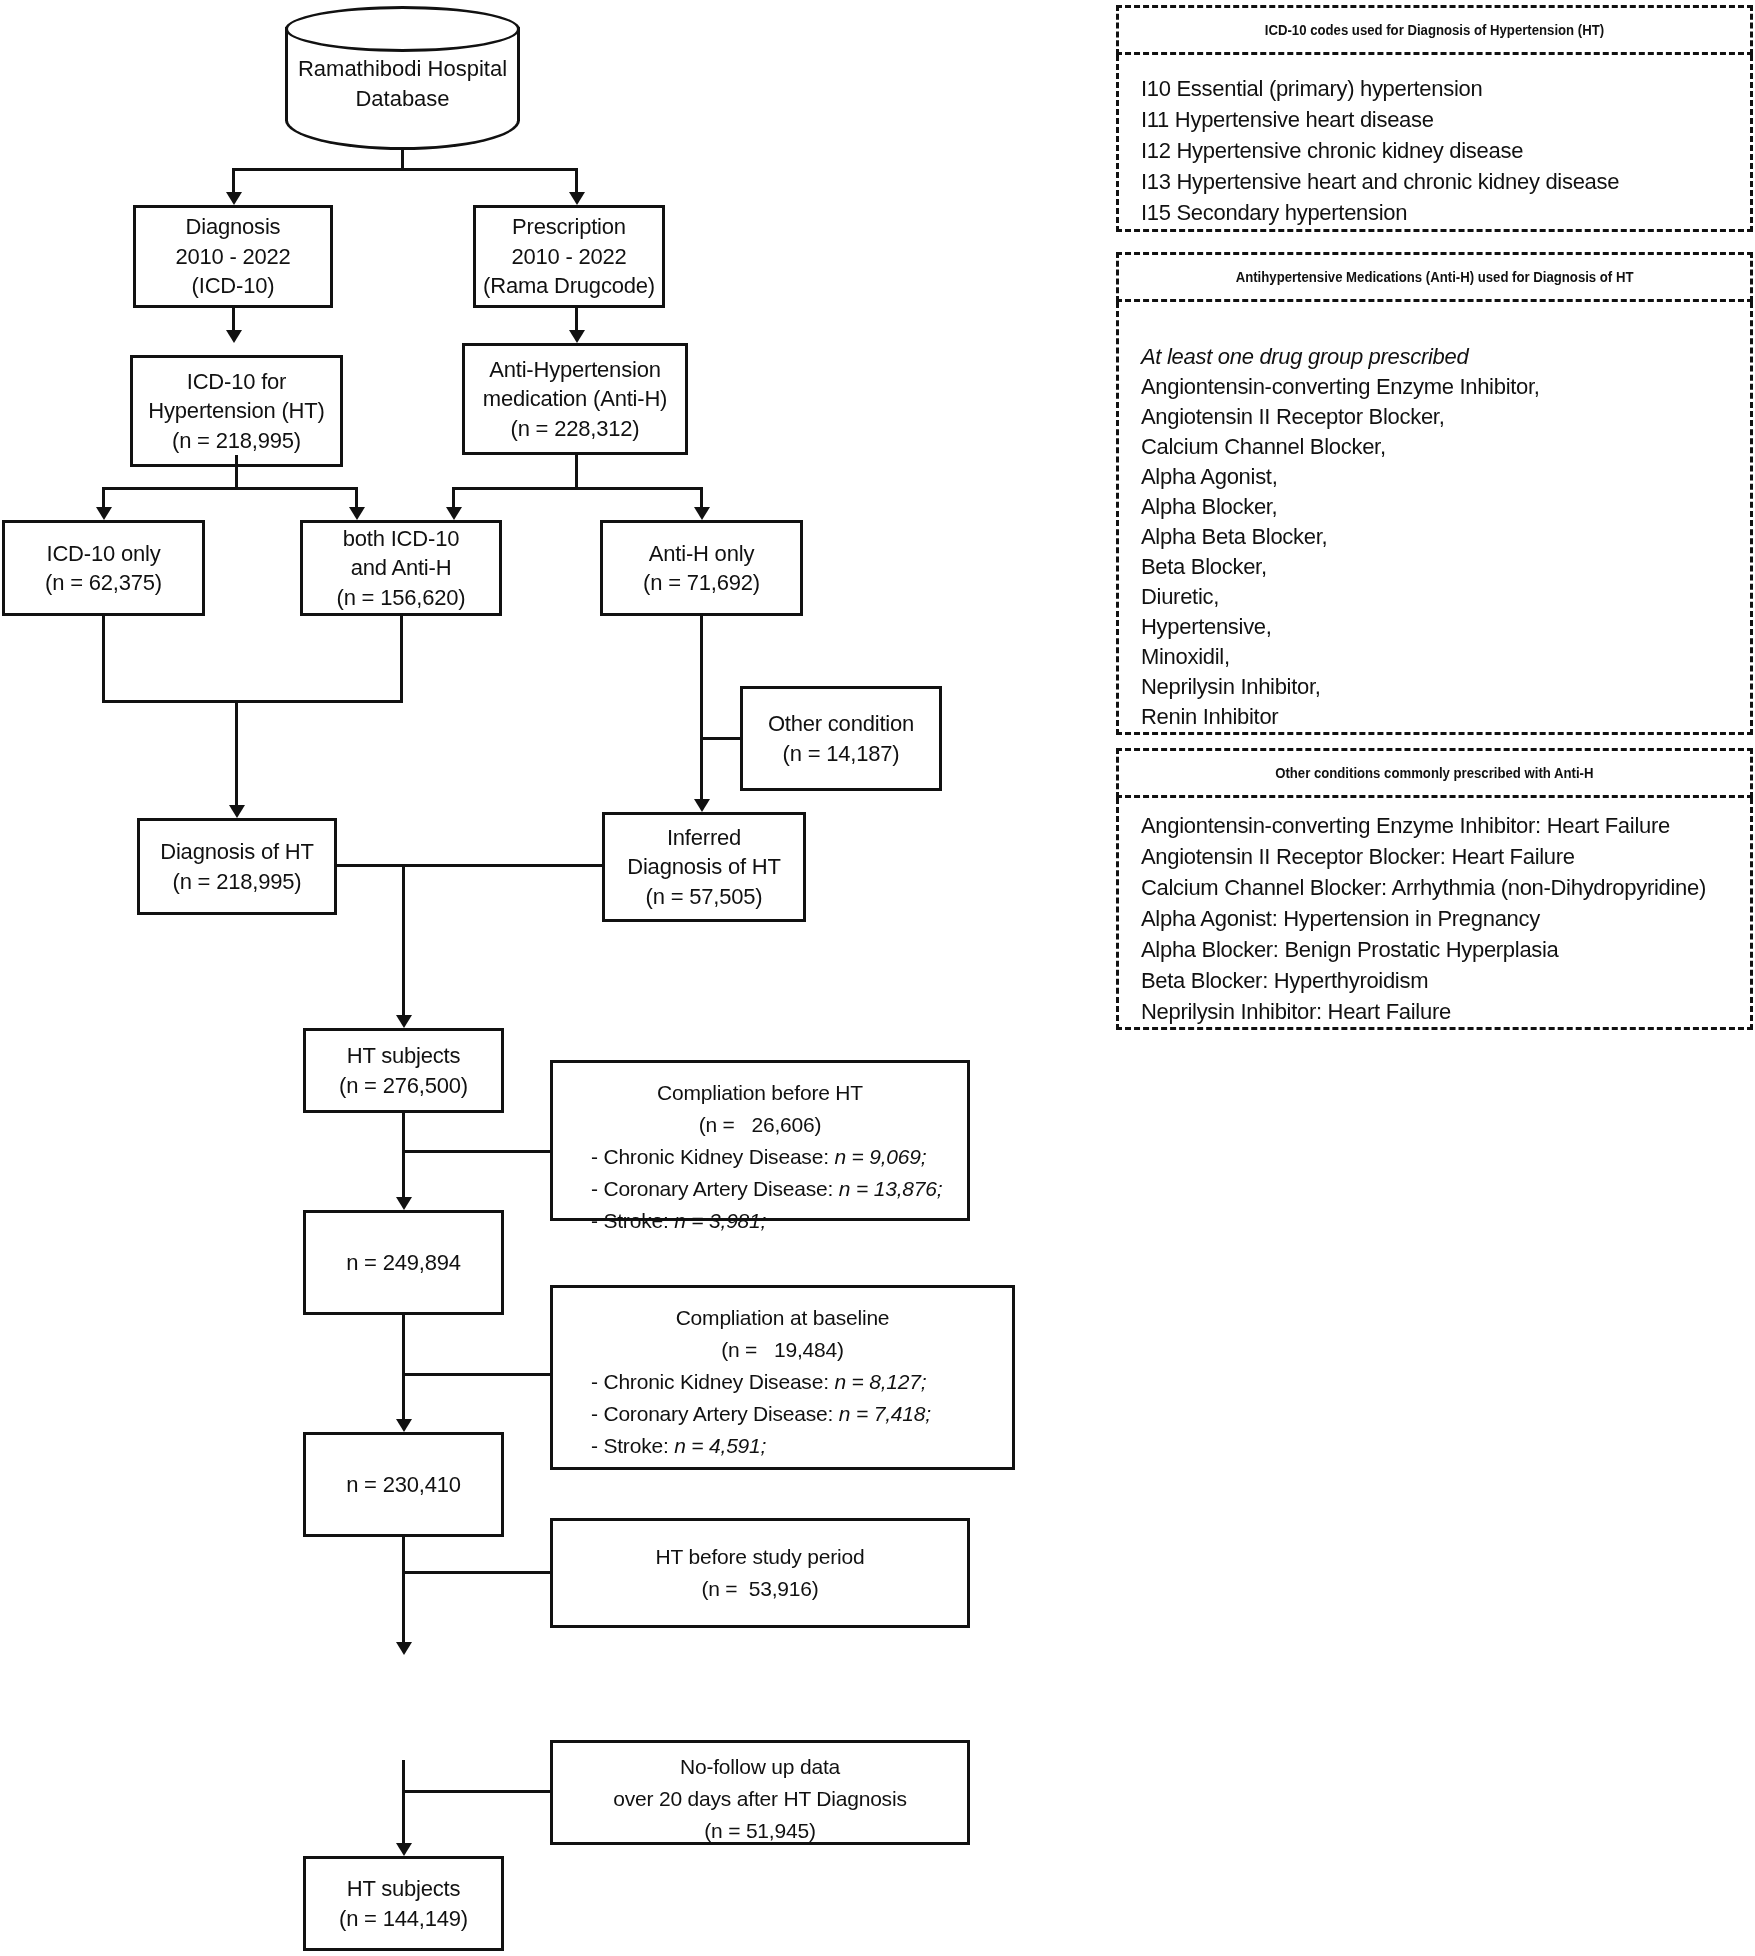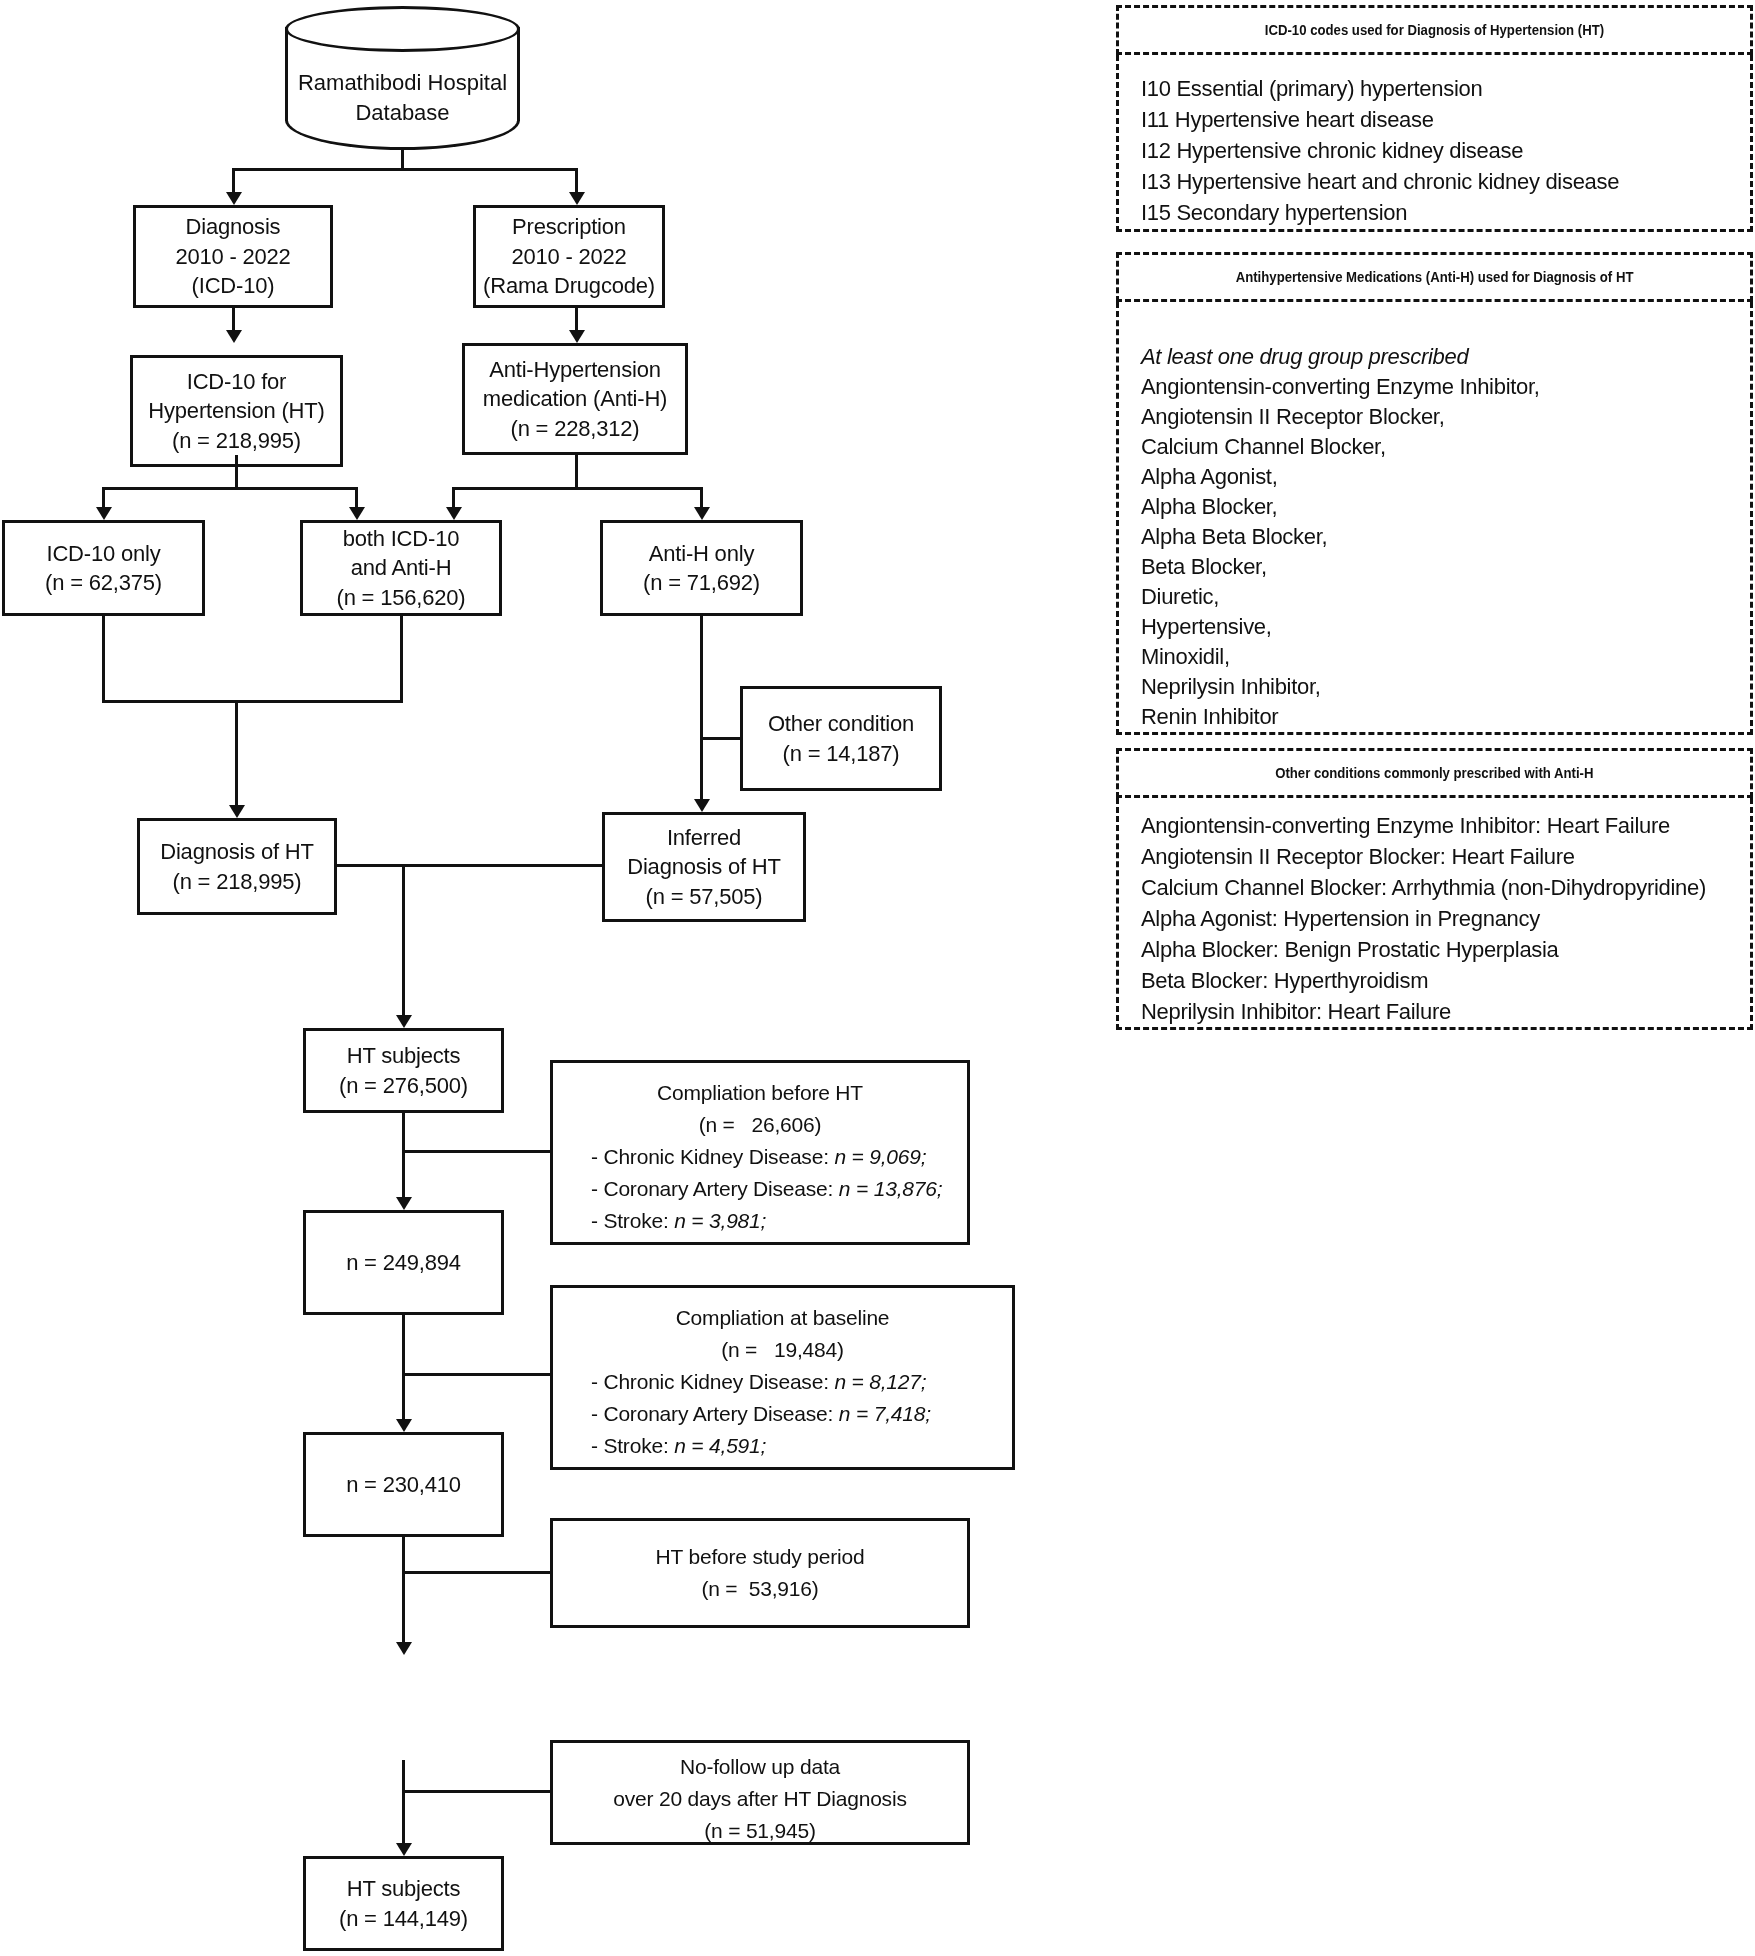--- a/index.html
+++ b/index.html
@@ -43,21 +43,21 @@
   .pad18{padding-top:18px;} .pad40{padding-top:40px;} .pad12{padding-top:12px;}
   .lh30 .pitem,.lh30 .pintro{line-height:30px;}
 </style>
 </head>
 <body>
 
 <div class="stage">
 
   <div class="cyl-top" style="left:285px;top:6px;width:235px;height:46px;"></div>
   <div class="cyl-body" style="left:285px;top:27px;width:235px;height:123px;"></div>
-  <div class="cyl-label" style="left:285px;top:68px;width:235px;">Ramathibodi Hospital
+  <div class="cyl-label" style="left:285px;top:54px;width:235px;">Ramathibodi Hospital
 Database</div>
 
   <div class="vline" style="left:401px;top:150px;height:21px;"></div>
   <div class="hline" style="left:232px;top:168px;width:346px;"></div>
   <div class="vline" style="left:232px;top:168px;height:26px;"></div>
   <div class="ahead" style="left:226px;top:192px;"></div>
   <div class="vline" style="left:575px;top:168px;height:26px;"></div>
   <div class="ahead" style="left:569px;top:192px;"></div>
 
   <div class="box" style="left:133px;top:205px;width:200px;height:103px;">Diagnosis
@@ -121,21 +121,21 @@
   <div class="hline" style="left:337px;top:864px;width:265px;"></div>
   <div class="vline" style="left:402px;top:864px;height:153px;"></div>
   <div class="ahead" style="left:396px;top:1015px;"></div>
   <div class="box" style="left:303px;top:1028px;width:201px;height:85px;">HT subjects
 (n =  276,500)</div>
 
   <div class="vline" style="left:402px;top:1113px;height:86px;"></div>
   <div class="ahead" style="left:396px;top:1197px;"></div>
   <div class="hline" style="left:404px;top:1150px;width:146px;"></div>
 
-  <div class="gbox" style="left:550px;top:1060px;width:420px;height:185px;padding-top:14px;">
+  <div class="gbox" style="left:550px;top:1060px;width:420px;height:161px;padding-top:14px;">
     <div class="gtitle">Compliation before HT</div>
     <div class="gn">(n =   26,606)</div>
     <div class="gbullets">
       <div class="gbullet"><span>- Chronic Kidney Disease: </span><i>n = 9,069;</i></div>
       <div class="gbullet"><span>- Coronary Artery Disease: </span><i>n = 13,876;</i></div>
       <div class="gbullet"><span>- Stroke: </span><i>n = 3,981;</i></div>
     </div>
   </div>
 
   <div class="box" style="left:303px;top:1210px;width:201px;height:105px;">n = 249,894</div>

